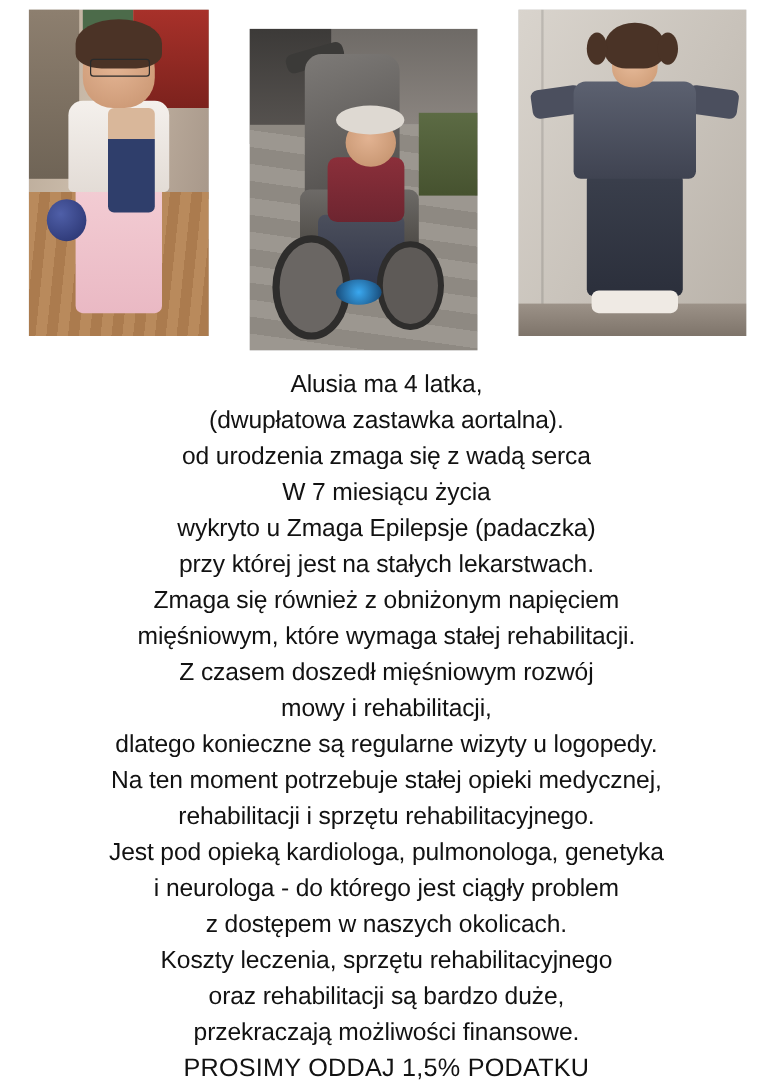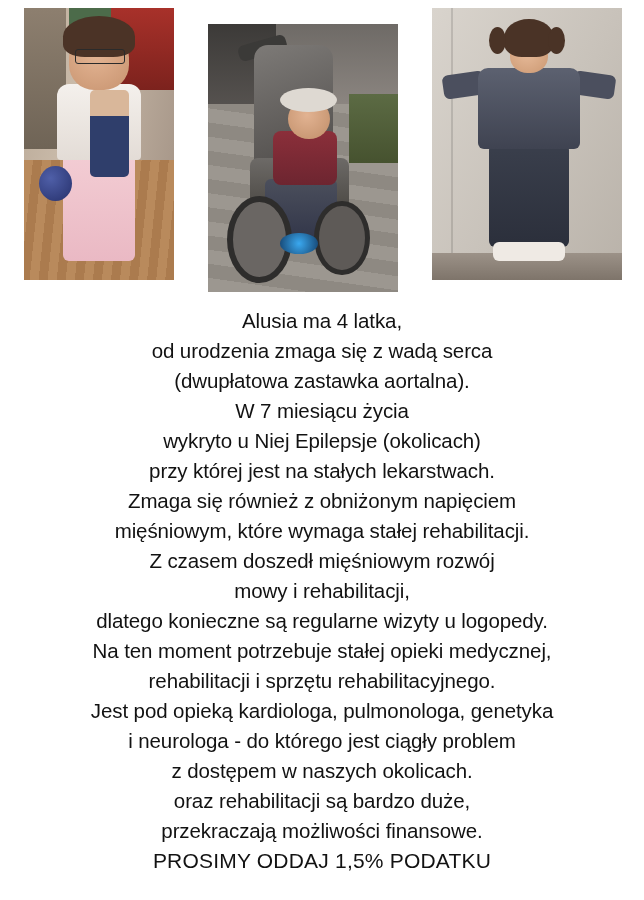--- a/index.html
+++ b/index.html
@@ -285,33 +285,34 @@
         <div class="pigtail-l"></div>
         <div class="pigtail-r"></div>
         <div class="shoes"></div>
       </div>
     </div>
 
   </div>
 
   <div class="text-block">
     <p>Alusia ma 4 latka,</p>
+    <p>(dwupłatowa zastawka aortalna).</p>
     <p>od urodzenia zmaga się z wadą serca</p>
-    <p>(dwupłatowa zastawka aortalna).</p>
     <p>W 7 miesiącu życia</p>
-    <p>wykryto u Niej Epilepsje (okolicach)</p>
+    <p>wykryto u Zmaga Epilepsje (padaczka)</p>
     <p>przy której jest na stałych lekarstwach.</p>
     <p>Zmaga się również z obniżonym napięciem</p>
     <p>mięśniowym, które wymaga stałej rehabilitacji.</p>
     <p>Z czasem doszedł mięśniowym rozwój</p>
     <p>mowy i rehabilitacji,</p>
     <p>dlatego konieczne są regularne wizyty u logopedy.</p>
     <p>Na ten moment potrzebuje stałej opieki medycznej,</p>
     <p>rehabilitacji i sprzętu rehabilitacyjnego.</p>
     <p>Jest pod opieką kardiologa, pulmonologa, genetyka</p>
     <p>i neurologa - do którego jest ciągły problem</p>
     <p>z dostępem w naszych okolicach.</p>
+    <p>Koszty leczenia, sprzętu rehabilitacyjnego</p>
     <p>oraz rehabilitacji są bardzo duże,</p>
     <p>przekraczają możliwości finansowe.</p>
     <p class="appeal">PROSIMY ODDAJ 1,5% PODATKU</p>
   </div>
 
 </div>
 
 </body></html>

